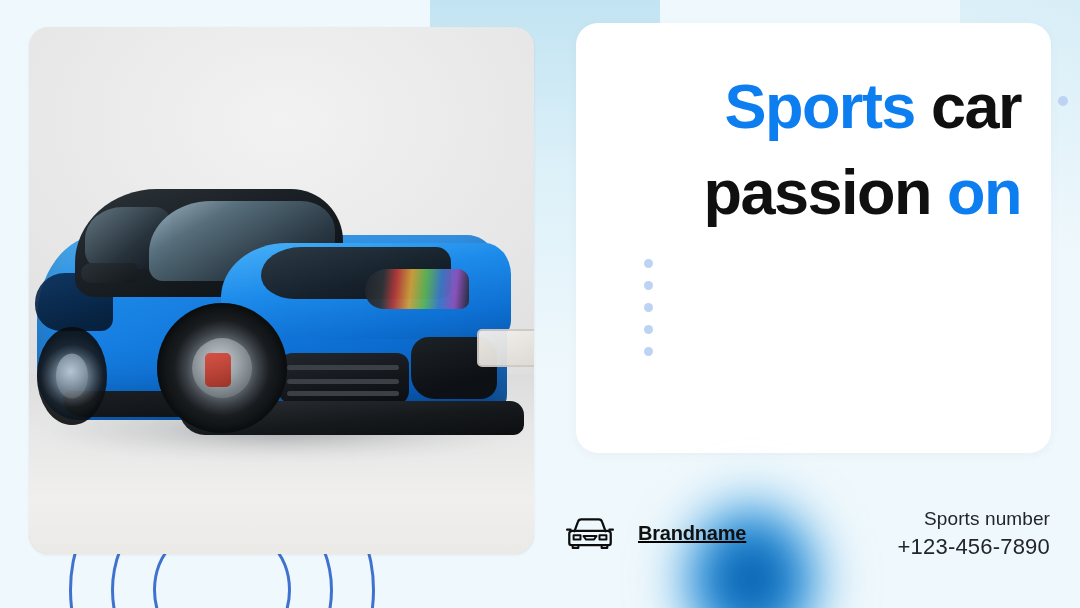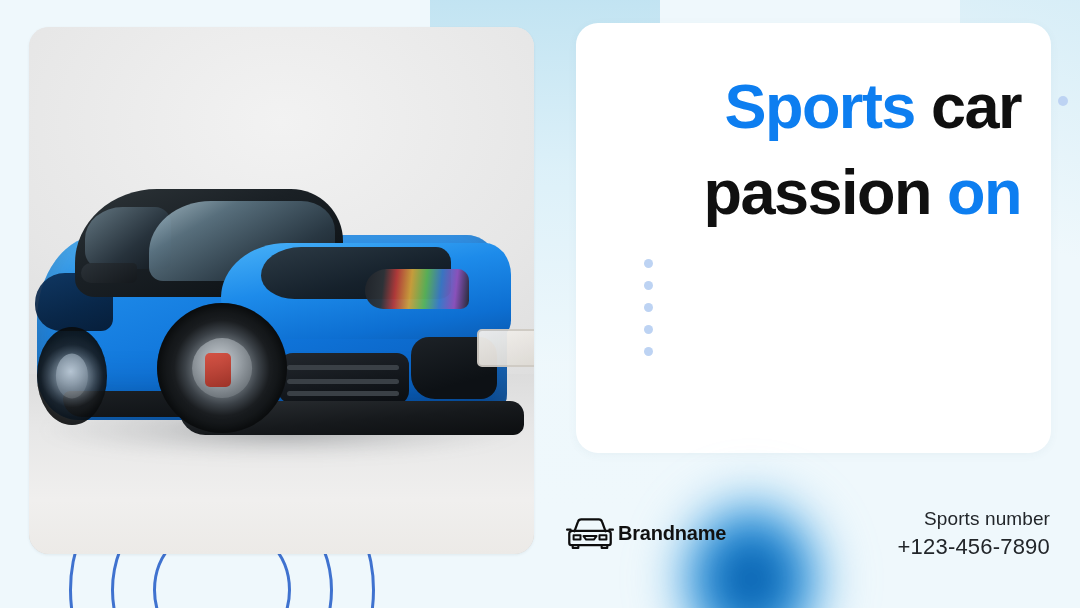--- a/index.html
+++ b/index.html
@@ -372,21 +372,22 @@
     filter: blur(22px);
     pointer-events: none;
   }
 
   .brand {
     position: absolute;
     left: 562px;
     top: 514px;
     display: flex;
     align-items: center;
-    gap: 0;
+    gap: 20px;
+    text-decoration: underline;
   }
   .brand-icon { width: 56px; height: 38px; display: block; }
   .brand-name {
     font-size: 20px;
     font-weight: 700;
     color: #111111;
     letter-spacing: -.2px;
   }
 
   .contact {

